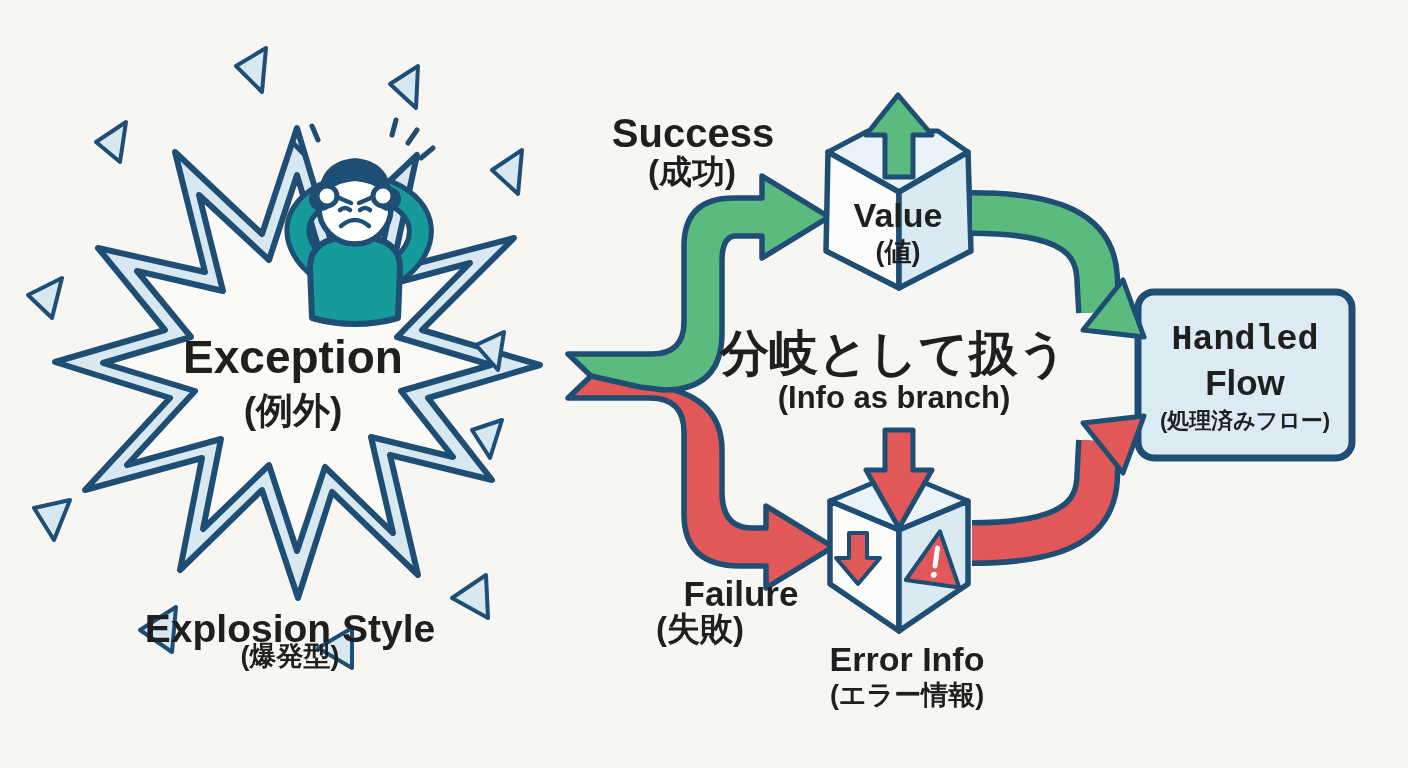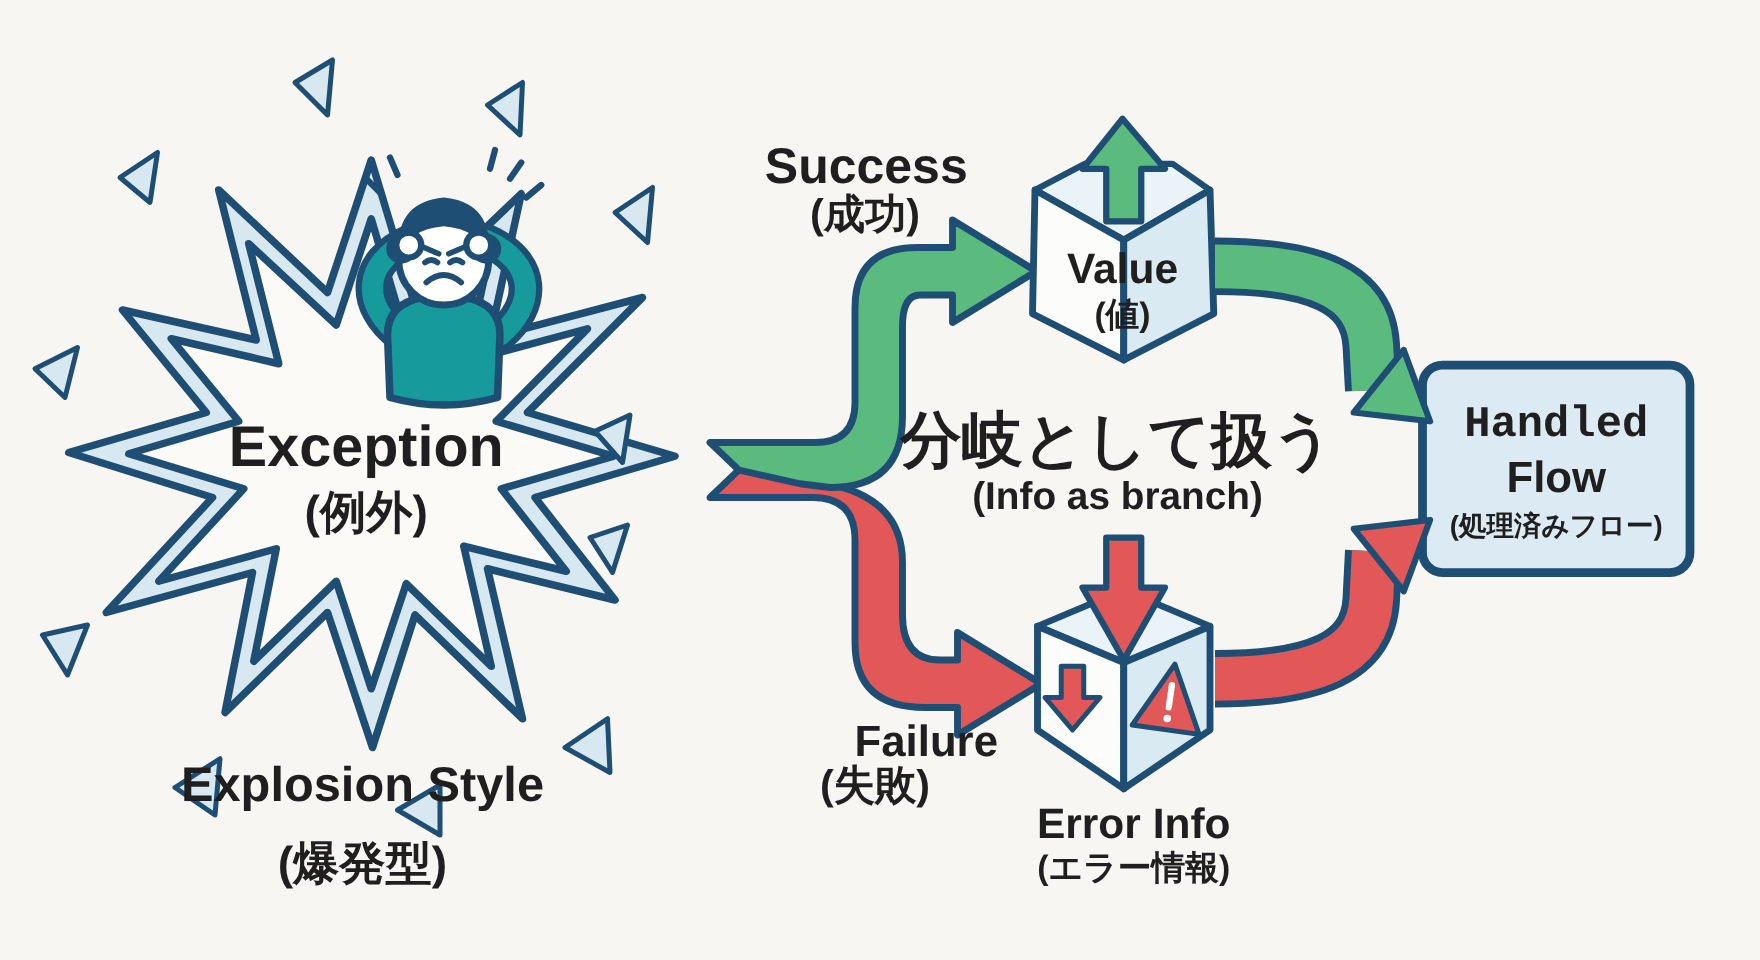--- a/index.html
+++ b/index.html
@@ -113,21 +113,21 @@
     <g>
       <path class="band-under" d="M 972 543 C 1052 543 1094 526 1097 480 L 1099 441"></path>
       <path class="band-red" d="M 972 543 C 1052 543 1094 526 1097 480 L 1099 441"></path>
       <polygon class="tri-red" points="1083,423 1123,473 1144,416"></polygon>
     </g>
   </svg>
 
   <div class="lbl w800" style="left:293px; top:357px; font-size:46px;">Exception</div>
   <div class="lbl w800" style="left:293px; top:410px; font-size:37px;">(例外)</div>
   <div class="lbl" style="left:290px; top:628px; font-size:39px;">Explosion Style</div>
-  <div class="lbl" style="left:290px; top:691px; font-size:37px;">(爆発型)</div>
+  <div class="lbl" style="left:290px; top:656px; font-size:27px;">(爆発型)</div>
 
   <div class="lbl" style="left:693px; top:133px; font-size:40px;">Success</div>
   <div class="lbl" style="left:692px; top:171px; font-size:33px;">(成功)</div>
   <div class="lbl" style="left:701px; top:593px; font-size:35px;margin-left:40px;">Failure</div>
   <div class="lbl" style="left:700px; top:628px; font-size:33px;">(失敗)</div>
 
   <div class="lbl" style="left:898px; top:215px; font-size:34px;">Value</div>
   <div class="lbl" style="left:898px; top:252px; font-size:27px;">(値)</div>
   <div class="lbl" style="left:907px; top:659px; font-size:34px;">Error Info</div>
   <div class="lbl" style="left:907px; top:695px; font-size:27px;">(エラー情報)</div>

